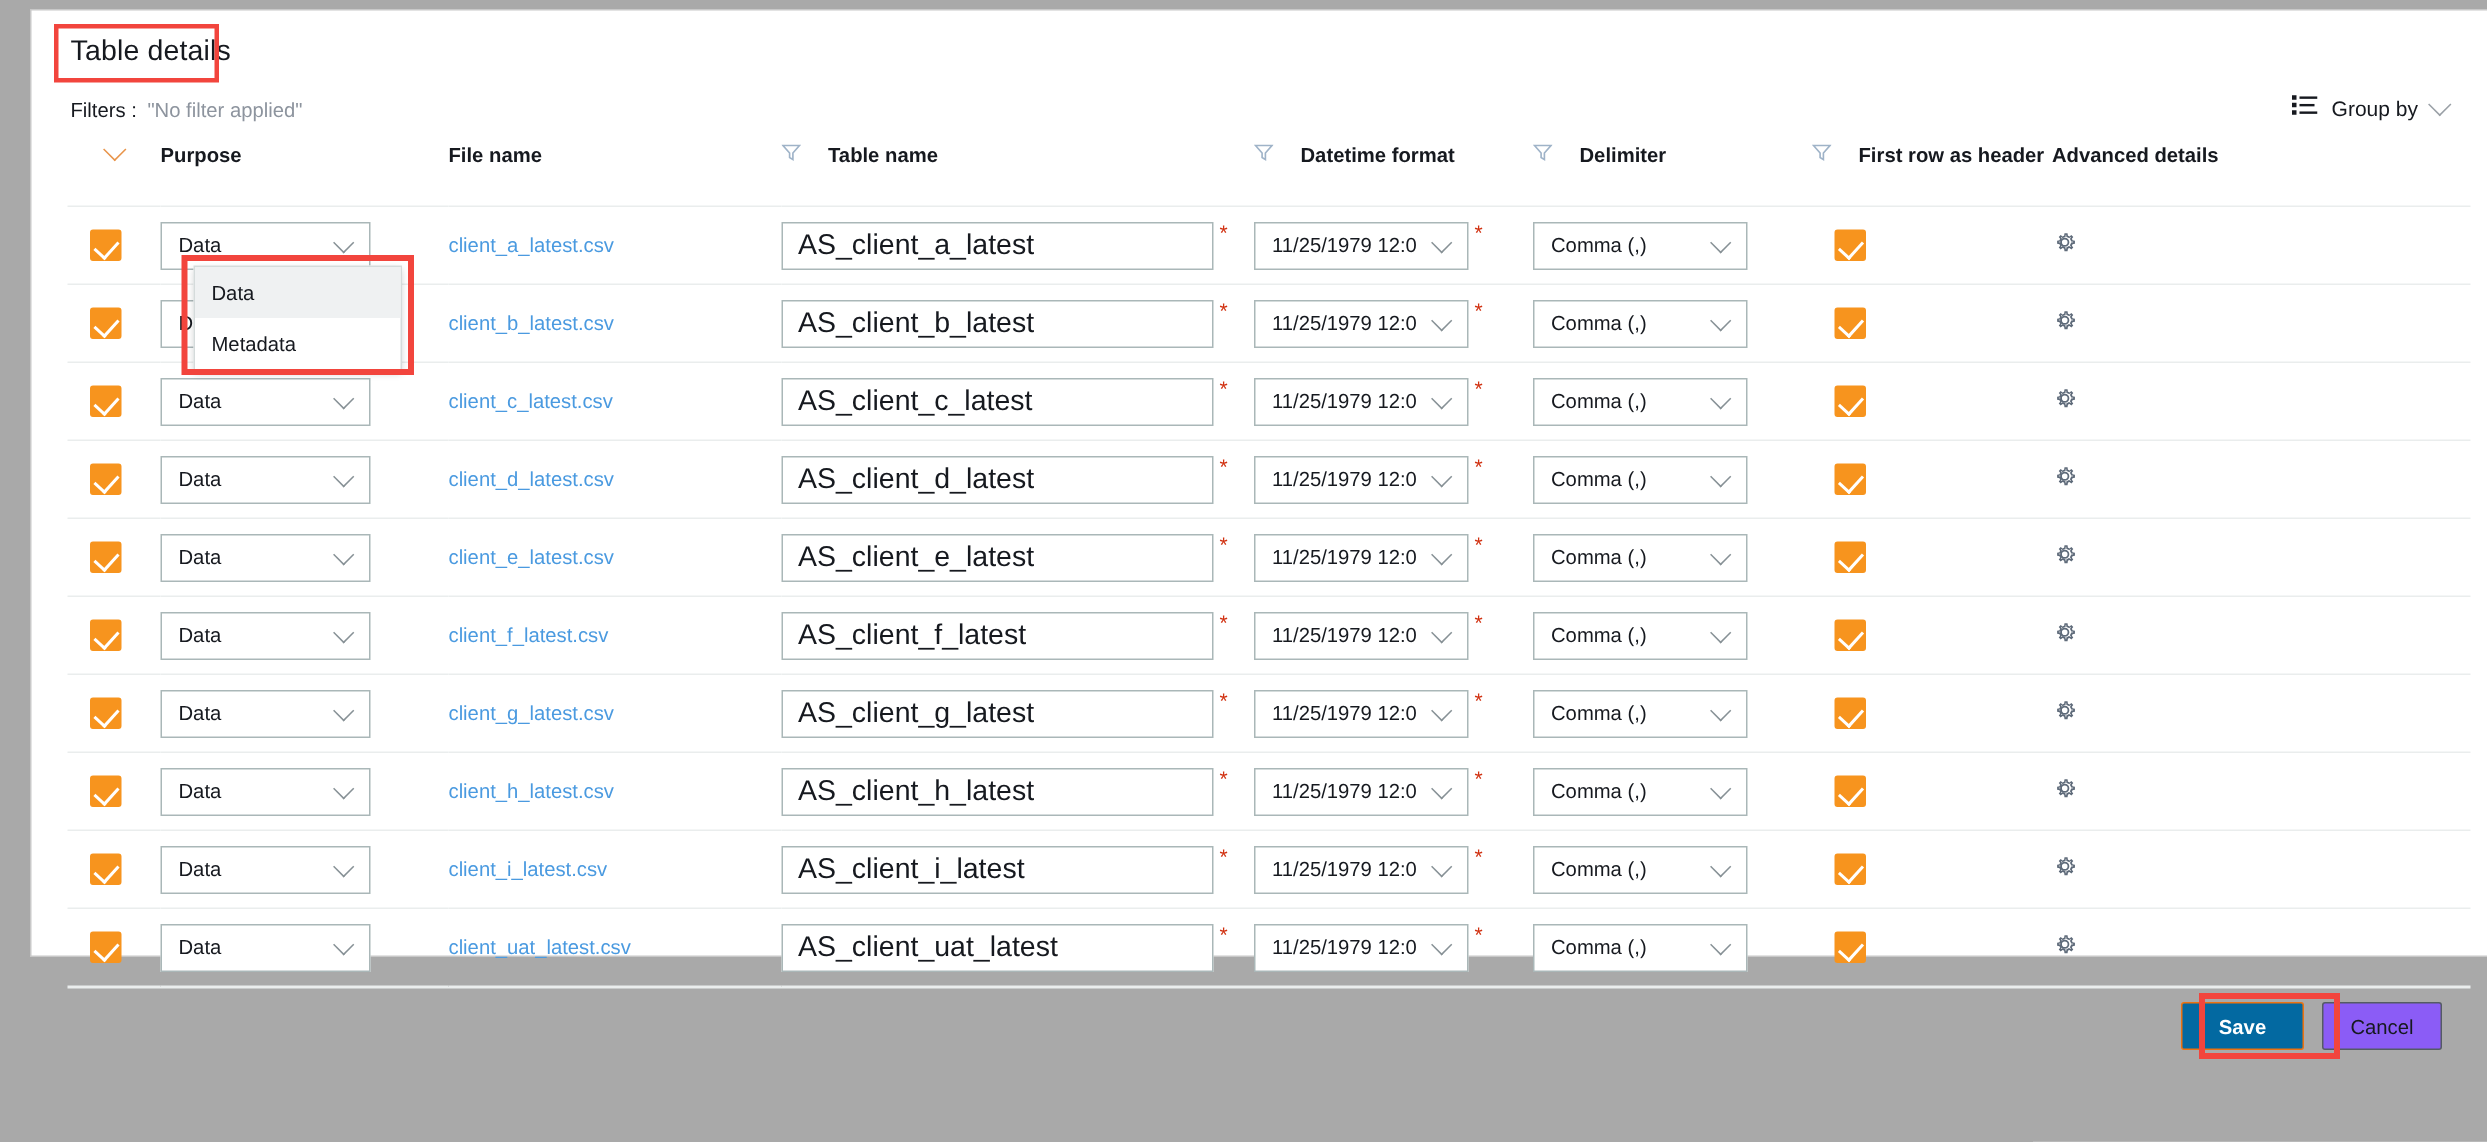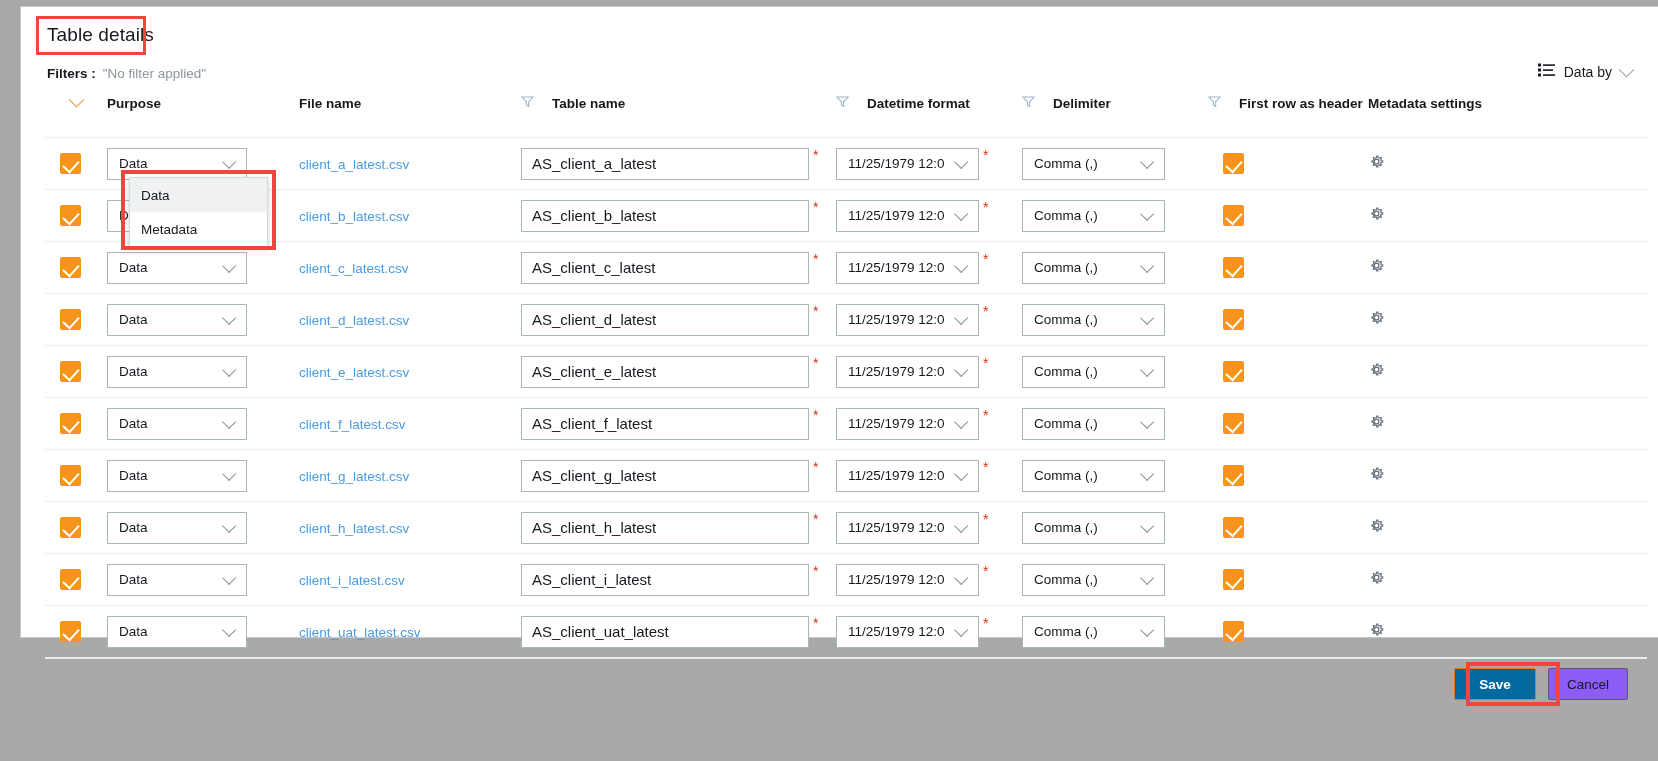--- a/index.html
+++ b/index.html
@@ -41,21 +41,21 @@
     pointer-events: none;
   }
   .filters-line {
     position: absolute;
     left: 26px; top: 59px;
     font-size: 13.5px;
     white-space: nowrap;
   }
   .filters-label {
     color: #16191f;
-    font-weight: bold;
+    font-weight: normal;
   }
   .filters-value {
     color: #8d949e;
     margin-left: 7px;
   }
   .groupby {
     position: absolute;
     right: 28px; top: 56px;
     display: flex;
     align-items: center;
@@ -168,21 +168,21 @@
   .sel-dt      { width: 143px; }
   .sel-delim   { width: 143px; }
 
   
   .tin-wrap { display:flex; align-items:flex-start; }
   .tin {
     width: 288px; height: 32px;
     border: 1px solid #aab7b8;
     background: #fff;
     font-family: "Liberation Sans", sans-serif;
-    font-size: 15px;
+    font-size: 19px;
     color: #16191f;
     padding: 0 10px;
     outline: none;
   }
   .req {
     color: #d13212;
     font-size: 14px;
     margin-left: 4px;
     line-height: 14px;
   }
@@ -290,21 +290,21 @@
       <span class="gb-ico">
         <svg width="17" height="15" viewBox="0 0 17 15">
           <rect x="0" y="0.5" width="3" height="3" fill="#16191f"></rect>
           <rect x="0" y="5.5" width="3" height="3" fill="#16191f"></rect>
           <rect x="0" y="10.5" width="3" height="3" fill="#16191f"></rect>
           <rect x="5" y="1.3" width="12" height="1.6" fill="#16191f"></rect>
           <rect x="5" y="6.3" width="10" height="1.6" fill="#16191f"></rect>
           <rect x="5" y="11.3" width="12" height="1.6" fill="#16191f"></rect>
         </svg>
       </span>
-      <span>Data by</span>
+      <span>Group by</span>
       <span class="chev"></span>
     </div>
 
     <table class="tbl">
       <colgroup>
         <col class="col-chk">
           <col class="col-purp">
           <col class="col-file">
           <col class="col-table">
         <col class="col-dt">
@@ -357,21 +357,21 @@
             <div class="th-inner">
               <span class="funnel">
                 <svg width="13" height="13" viewBox="0 0 13 13">
                     <path d="M1 2h11L7.6 7v4.4L5.4 10V7z" fill="none" stroke="#9fb3c8" stroke-width="1.1"></path>
                   </svg>
               </span>
               <span>First row as header</span>
             </div>
           </th>
           <th>
-            <span>Metadata settings</span>
+            <span>Advanced details</span>
           </th>
         </tr>
       </thead>
       <tbody id="grid-body">
           <tr>
             <td>
               <div class="chk"></div>
             </td>
             <td class="cell-pad">
               <div class="sel sel-purpose">

